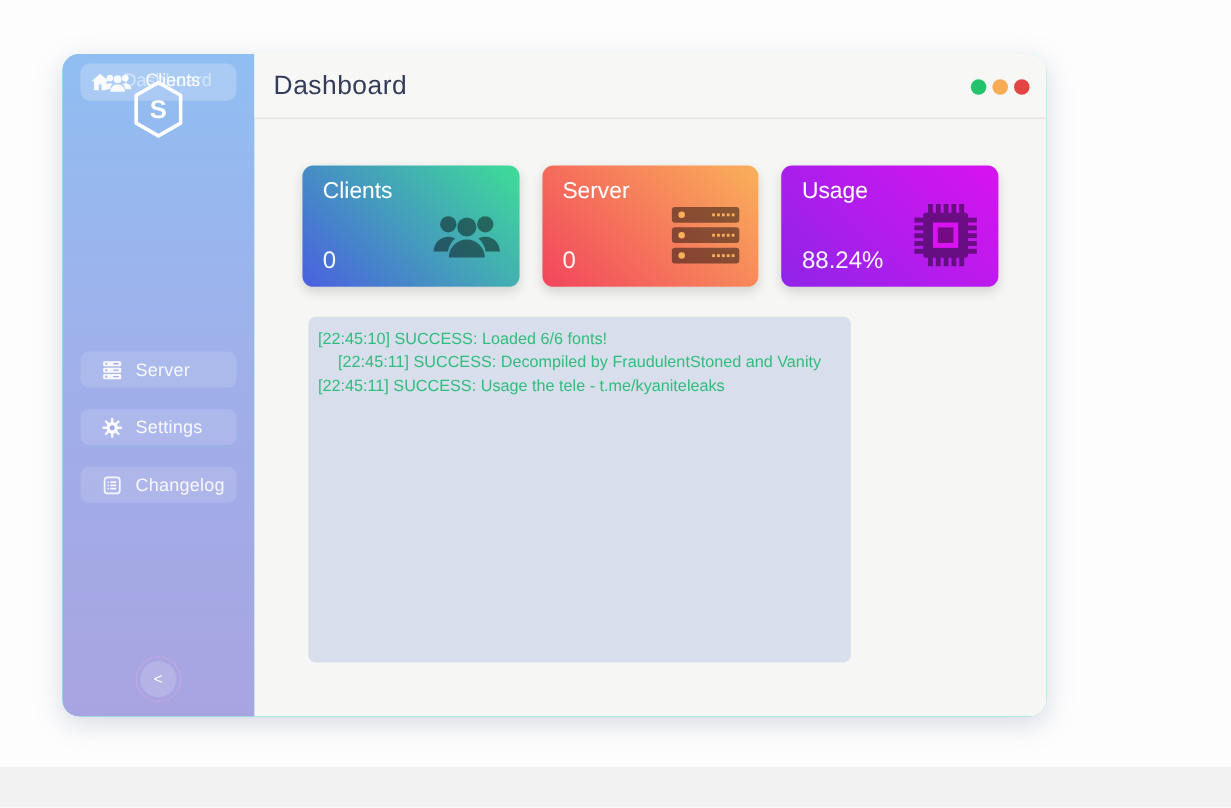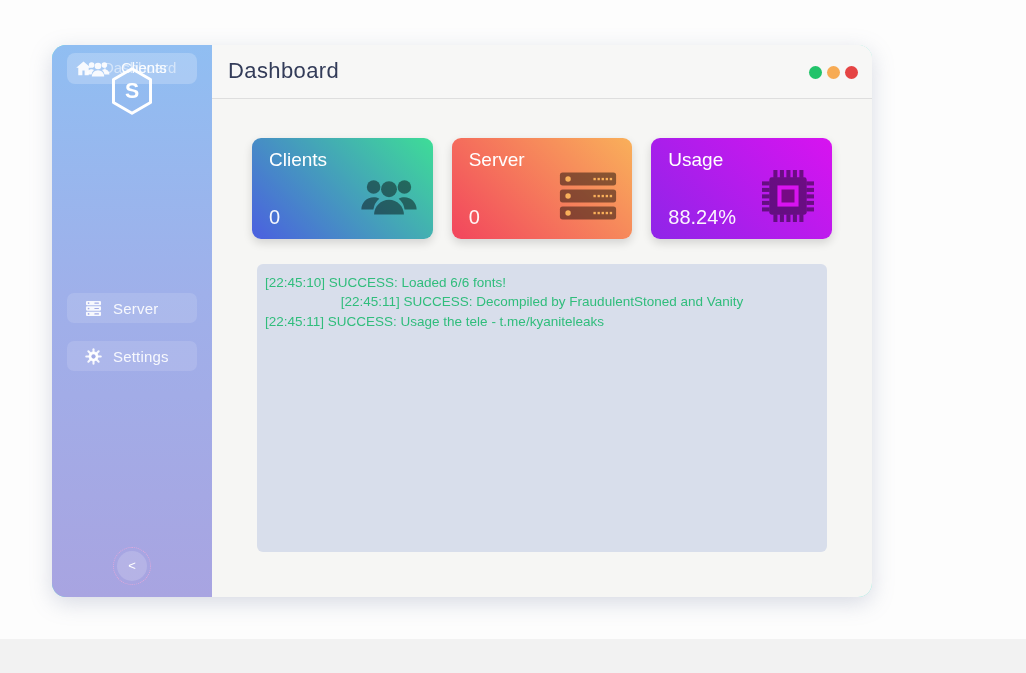--- a/index.html
+++ b/index.html
@@ -69,21 +69,21 @@
     position:relative;width:181px;height:101px;border-radius:9px;
     box-shadow:0 4px 10px rgba(0,0,0,.14);
     color:#fff;box-sizing:border-box;
   }
   .card-title{position:absolute;left:17px;top:11px;font-size:19px;font-weight:500;}
   .card-value{position:absolute;left:17px;bottom:10px;font-size:20px;font-weight:400;opacity:.95;}
   .card-icon{position:absolute;right:15px;top:32px;width:58px;height:52px;color:rgba(0,0,0,.45);}
   .card-icon svg{width:100%;height:100%;}
   
   .console{
-    margin:25px 16px 0 45px;width:570px;height:288px;box-sizing:border-box;
+    margin:25px 16px 0 45px;width:452px;height:288px;box-sizing:border-box;
     background:#d8deeb;border-radius:6px;padding:9px 8px;
     overflow:auto;font-size:13.5px;line-height:19.4px;
   }
   .log-line{white-space:nowrap;}
 </style>
 </head>
 <body>
 
 <div class="window">
 
@@ -142,20 +142,34 @@
       <rect x="10.7" y="1.5" width="2.6" height="21" rx="1.3"></rect>
       <rect x="10.7" y="1.5" width="2.6" height="21" rx="1.3" transform="rotate(45 12 12)"></rect>
       <rect x="10.7" y="1.5" width="2.6" height="21" rx="1.3" transform="rotate(90 12 12)"></rect>
       <rect x="10.7" y="1.5" width="2.6" height="21" rx="1.3" transform="rotate(135 12 12)"></rect>
       <circle cx="12" cy="12" r="6.2"></circle>
     </g>
     <circle cx="12" cy="12" r="2.7" fill="var(--sidebar-hole,#a2abe6)"></circle>
             </svg>
           </span>
           <span class="mi-label">Settings</span>
+        </div>
+        <div class="menu-item">
+          <span class="mi-icon">
+            <svg viewBox="0 0 24 24" fill="none" stroke="currentColor" stroke-width="1.8">
+    <rect x="4" y="3.5" width="16" height="17" rx="3.2"></rect>
+    <line x1="10" y1="8.5" x2="16.2" y2="8.5"></line>
+              <circle cx="7.8" cy="8.5" r="0.9" fill="currentColor" stroke="none"></circle>
+    <line x1="10" y1="12" x2="16.2" y2="12"></line>
+              <circle cx="7.8" cy="12" r="0.9" fill="currentColor" stroke="none"></circle>
+    <line x1="10" y1="15.5" x2="16.2" y2="15.5"></line>
+              <circle cx="7.8" cy="15.5" r="0.9" fill="currentColor" stroke="none"></circle>
+            </svg>
+          </span>
+          <span class="mi-label">Changelog</span>
         </div>
       </div>
 
     <div class="collapse-btn">&lt;</div>
   </div>
 
   <div class="main">
     <div class="titlebar">
       <div class="page-title">Dashboard</div>
       <div class="traffic-lights">

